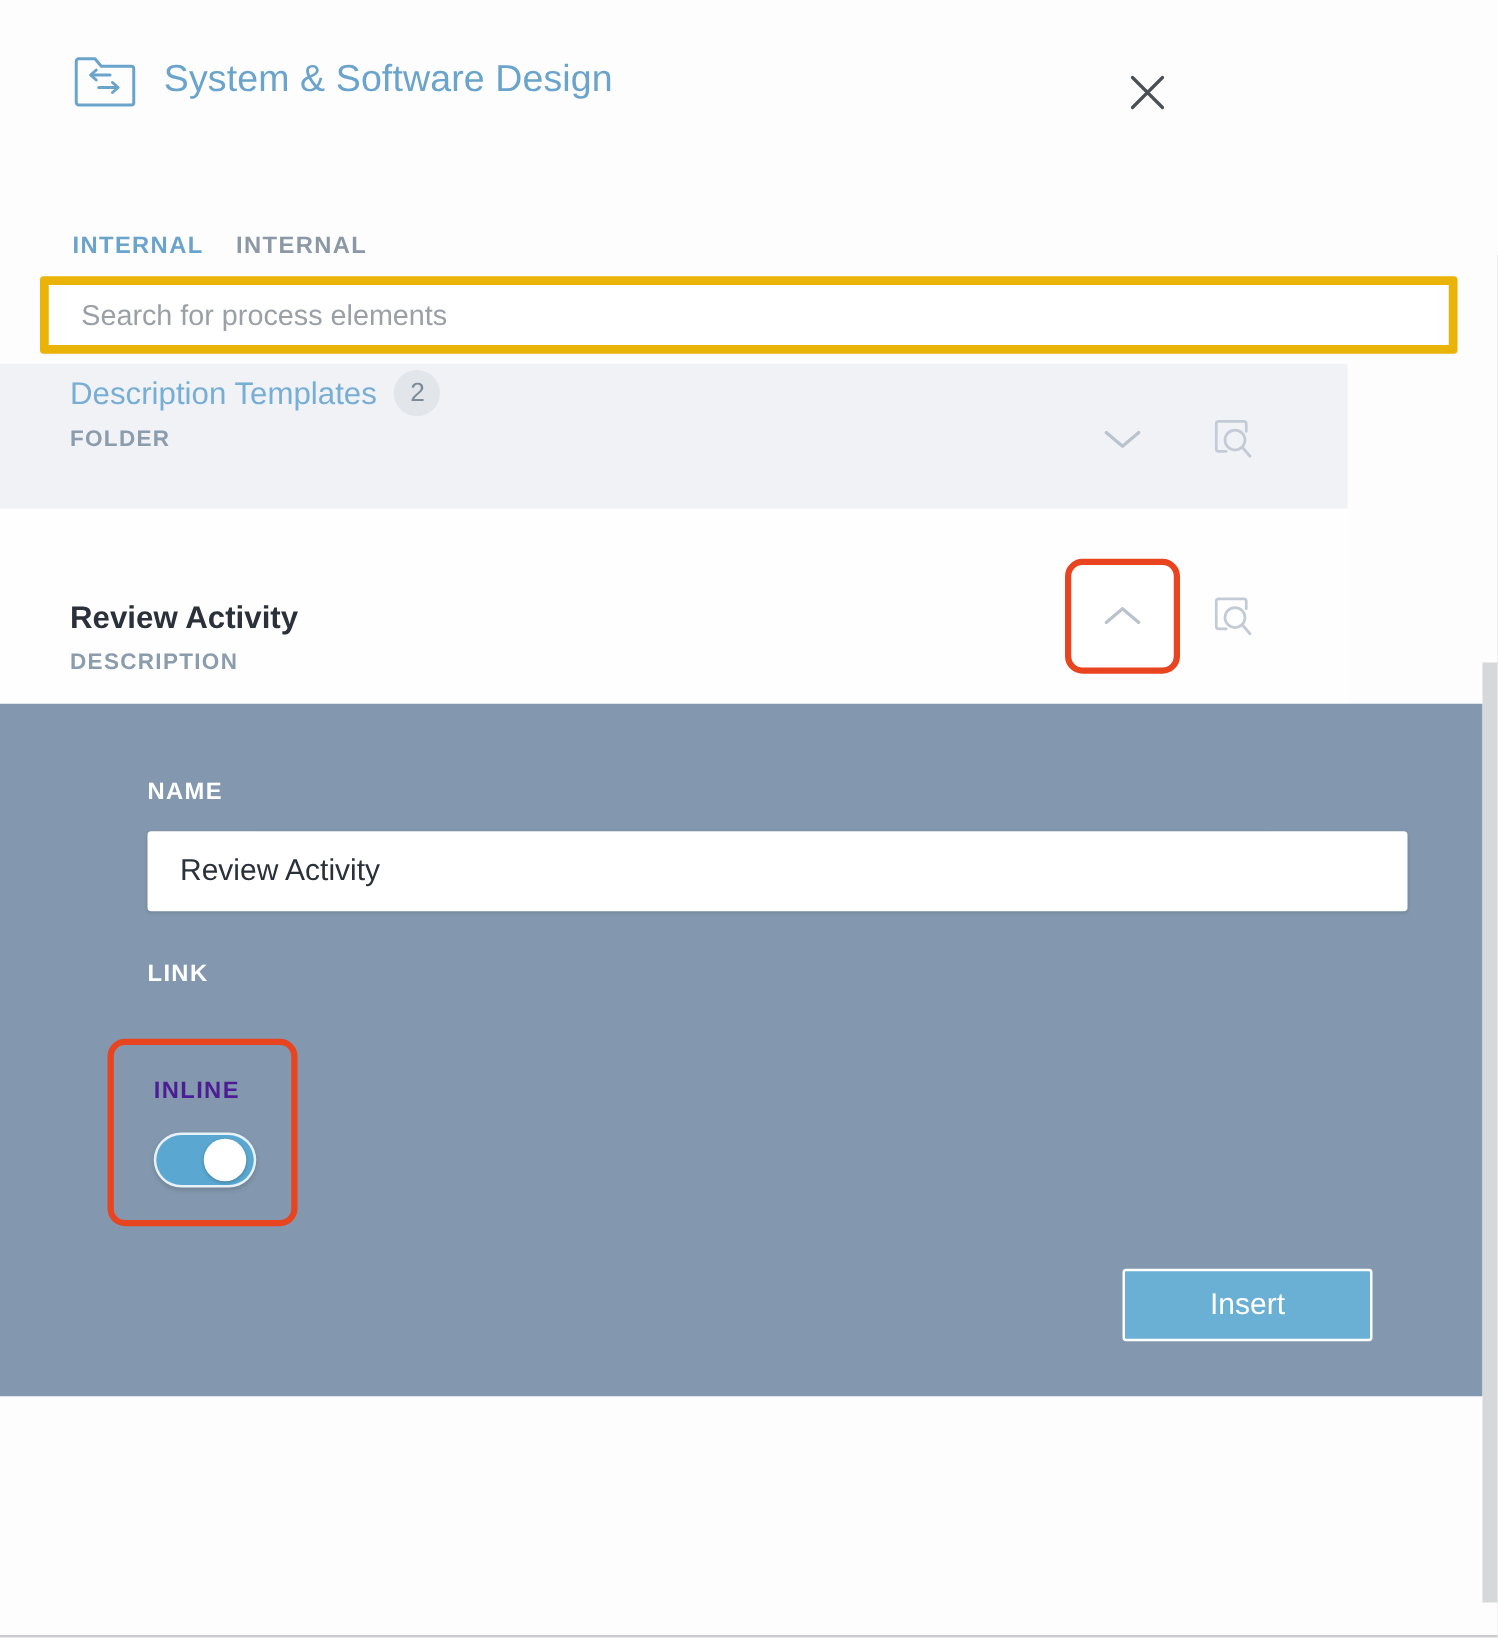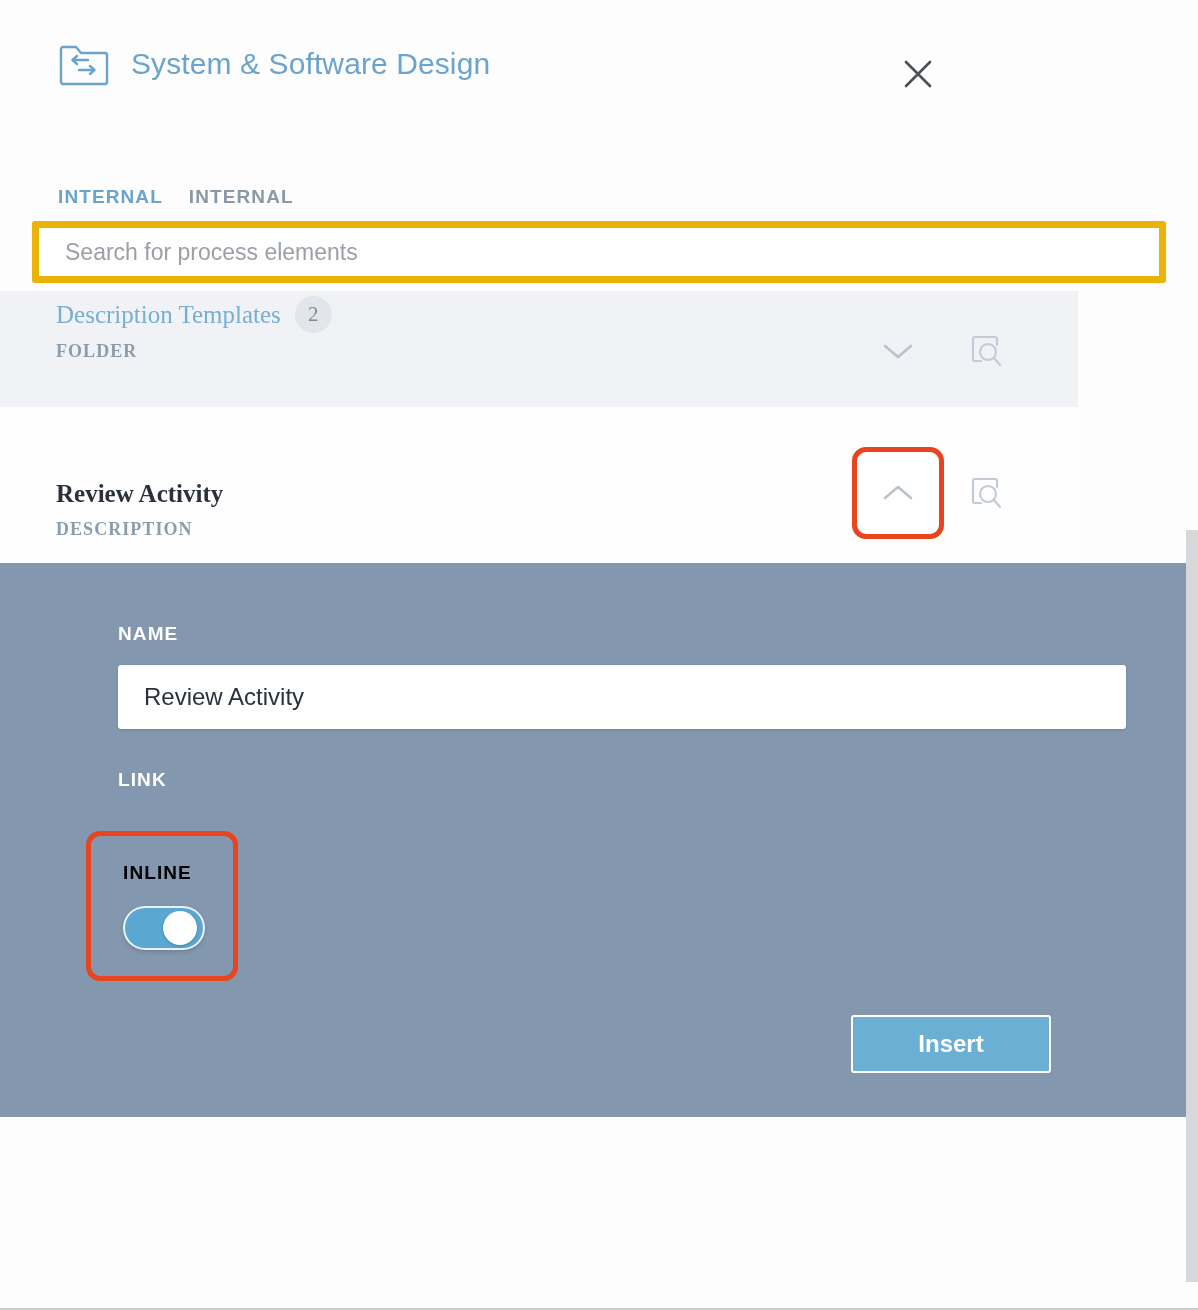--- a/index.html
+++ b/index.html
@@ -104,21 +104,20 @@
     left: 0; top: 291px;
     width: 1198px;
     bottom: 0;
   }
   .row {
     position: relative;
     width: 1078px;
     display: flex;
     align-items: flex-start;
     padding: 0;
-    font-family: Liberation Serif, serif;
   }
   .row.folder-row {
     height: 116px;
     background: #f0f2f6;
   }
   .row.desc-row {
     height: 156px;
     background: #fefefe;
   }
   .row-text {
@@ -187,21 +186,21 @@
     display: flex; align-items: center; justify-content: center;
     cursor: pointer;
   }
   .preview-btn svg { width: 38px; height: 38px; display: block; }
 
   
   .panel {
     position: relative;
     width: 1186px;
     background: #8398ae;
-    padding: 60px 73px 44px 62px;
+    padding: 60px 26px 44px 62px;
   }
   .field { margin-bottom: 40px; }
   .field-label {
     font-size: 19px;
     font-weight: 700;
     letter-spacing: 1.1px;
     color: #ffffff;
     margin-left: 56px;
     margin-bottom: 20px;
     display: block;
@@ -226,21 +225,21 @@
     margin-left: 24px;
     width: 152px;
     padding: 26px 24px 26px 32px;
     border: 5px solid #e8441f;
     border-radius: 14px;
   }
   .inline-label {
     font-size: 19px;
     font-weight: 700;
     letter-spacing: 1.1px;
-    color: #000000;
+    color: #4c1d95;
     display: block;
     margin-bottom: 22px;
   }
   .toggle {
     width: 82px;
     height: 44px;
     border-radius: 22px;
     background: #5aa8d1;
     border: 2px solid rgba(255,255,255,0.85);
     position: relative;
@@ -264,21 +263,21 @@
   }
   .insert-btn {
     width: 200px;
     height: 58px;
     background: #6aafd4;
     border: 2px solid #ffffff;
     border-radius: 3px;
     color: #ffffff;
     font-family: inherit;
     font-size: 24px;
-    font-weight: 700;
+    font-weight: 400;
     cursor: pointer;
     margin-left: 28px;
   }
 
   
   .scrollbar-track {
     position: absolute;
     right: 0; top: 0;
     width: 12px;
     height: 1310px;

